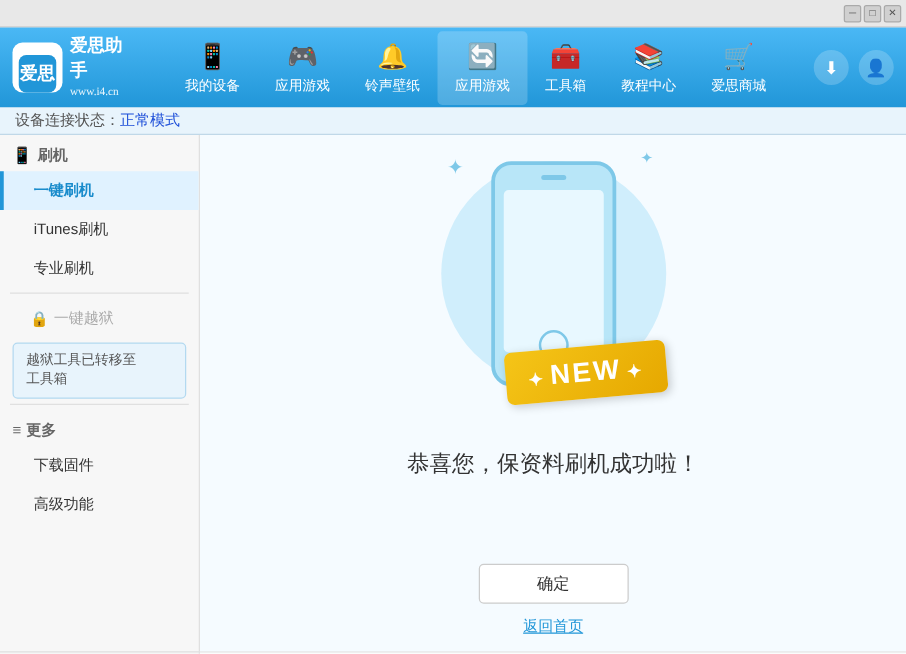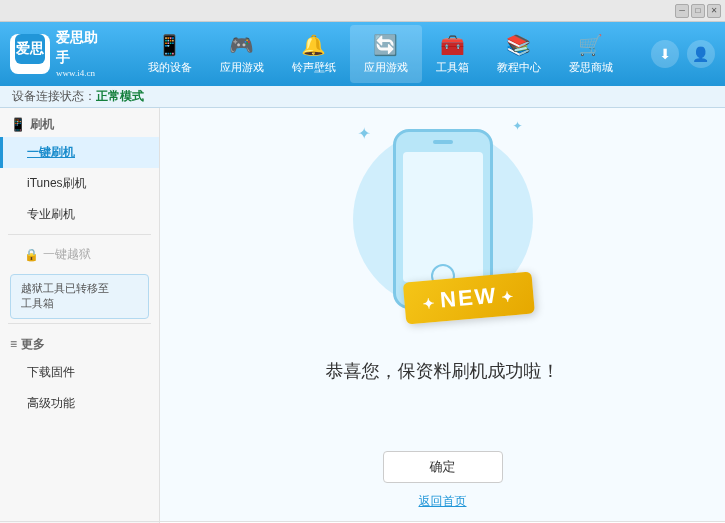--- a/index.html
+++ b/index.html
@@ -37,21 +37,21 @@
     .logo-area {
       display: flex;
       align-items: center;
       width: 100px;
       flex-shrink: 0;
     }
     .logo-icon {
       width: 40px; height: 40px;
       background: #fff;
       border-radius: 8px;
-      display: flex; align-items: flex-start; justify-content: center;
+      display: flex; align-items: flex-end; justify-content: center;
       margin-right: 6px;
       flex-shrink: 0;
     }
     .logo-icon-inner {
       width: 30px; height: 30px;
       background: #2196d8;
       border-radius: 6px;
       display: flex; align-items: center; justify-content: center;
       color: #fff; font-weight: bold; font-size: 14px;
     }
@@ -115,21 +115,20 @@
       padding: 7px 12px 7px 24px;
       cursor: pointer;
       color: #333; font-size: 12px;
       border-left: 3px solid transparent;
     }
     .sidebar-item.active {
       background: #e0f2ff;
       color: #1a8ccc;
       border-left: 3px solid #2196d8;
       font-weight: bold;
-      text-decoration: underline;
     }
     .sidebar-divider { height: 1px; background: #e0e0e0; margin: 4px 8px; }
 
     .sidebar-more-header {
       display: flex; align-items: center;
       padding: 8px 10px 4px 10px;
       color: #666; font-size: 12px; font-weight: bold;
     }
     .sidebar-disabled {
       padding: 7px 12px 7px 24px;
@@ -350,21 +349,21 @@
     </div>
 
   <div class="header-actions">
     <div class="header-action-btn">⬇</div>
     <div class="header-action-btn">👤</div>
   </div>
 </div>
 
 <div style="background:#e8f4fc; border-bottom:1px solid #c0d8e8; padding:4px 12px; font-size:12px; color:#555; height:22px; display:flex; align-items:center;">
   <span>设备连接状态：</span>
-  <span style="color:#15803d; font-weight:bold;">正常模式</span>
+  <span style="color:#1d4ed8; font-weight:normal;">正常模式</span>
 </div>
 
 <div class="main-container">
 
   <div class="sidebar">
 
     <div class="sidebar-section-header">
       <span class="section-icon">📱</span>
       <span>刷机</span>
     </div>

